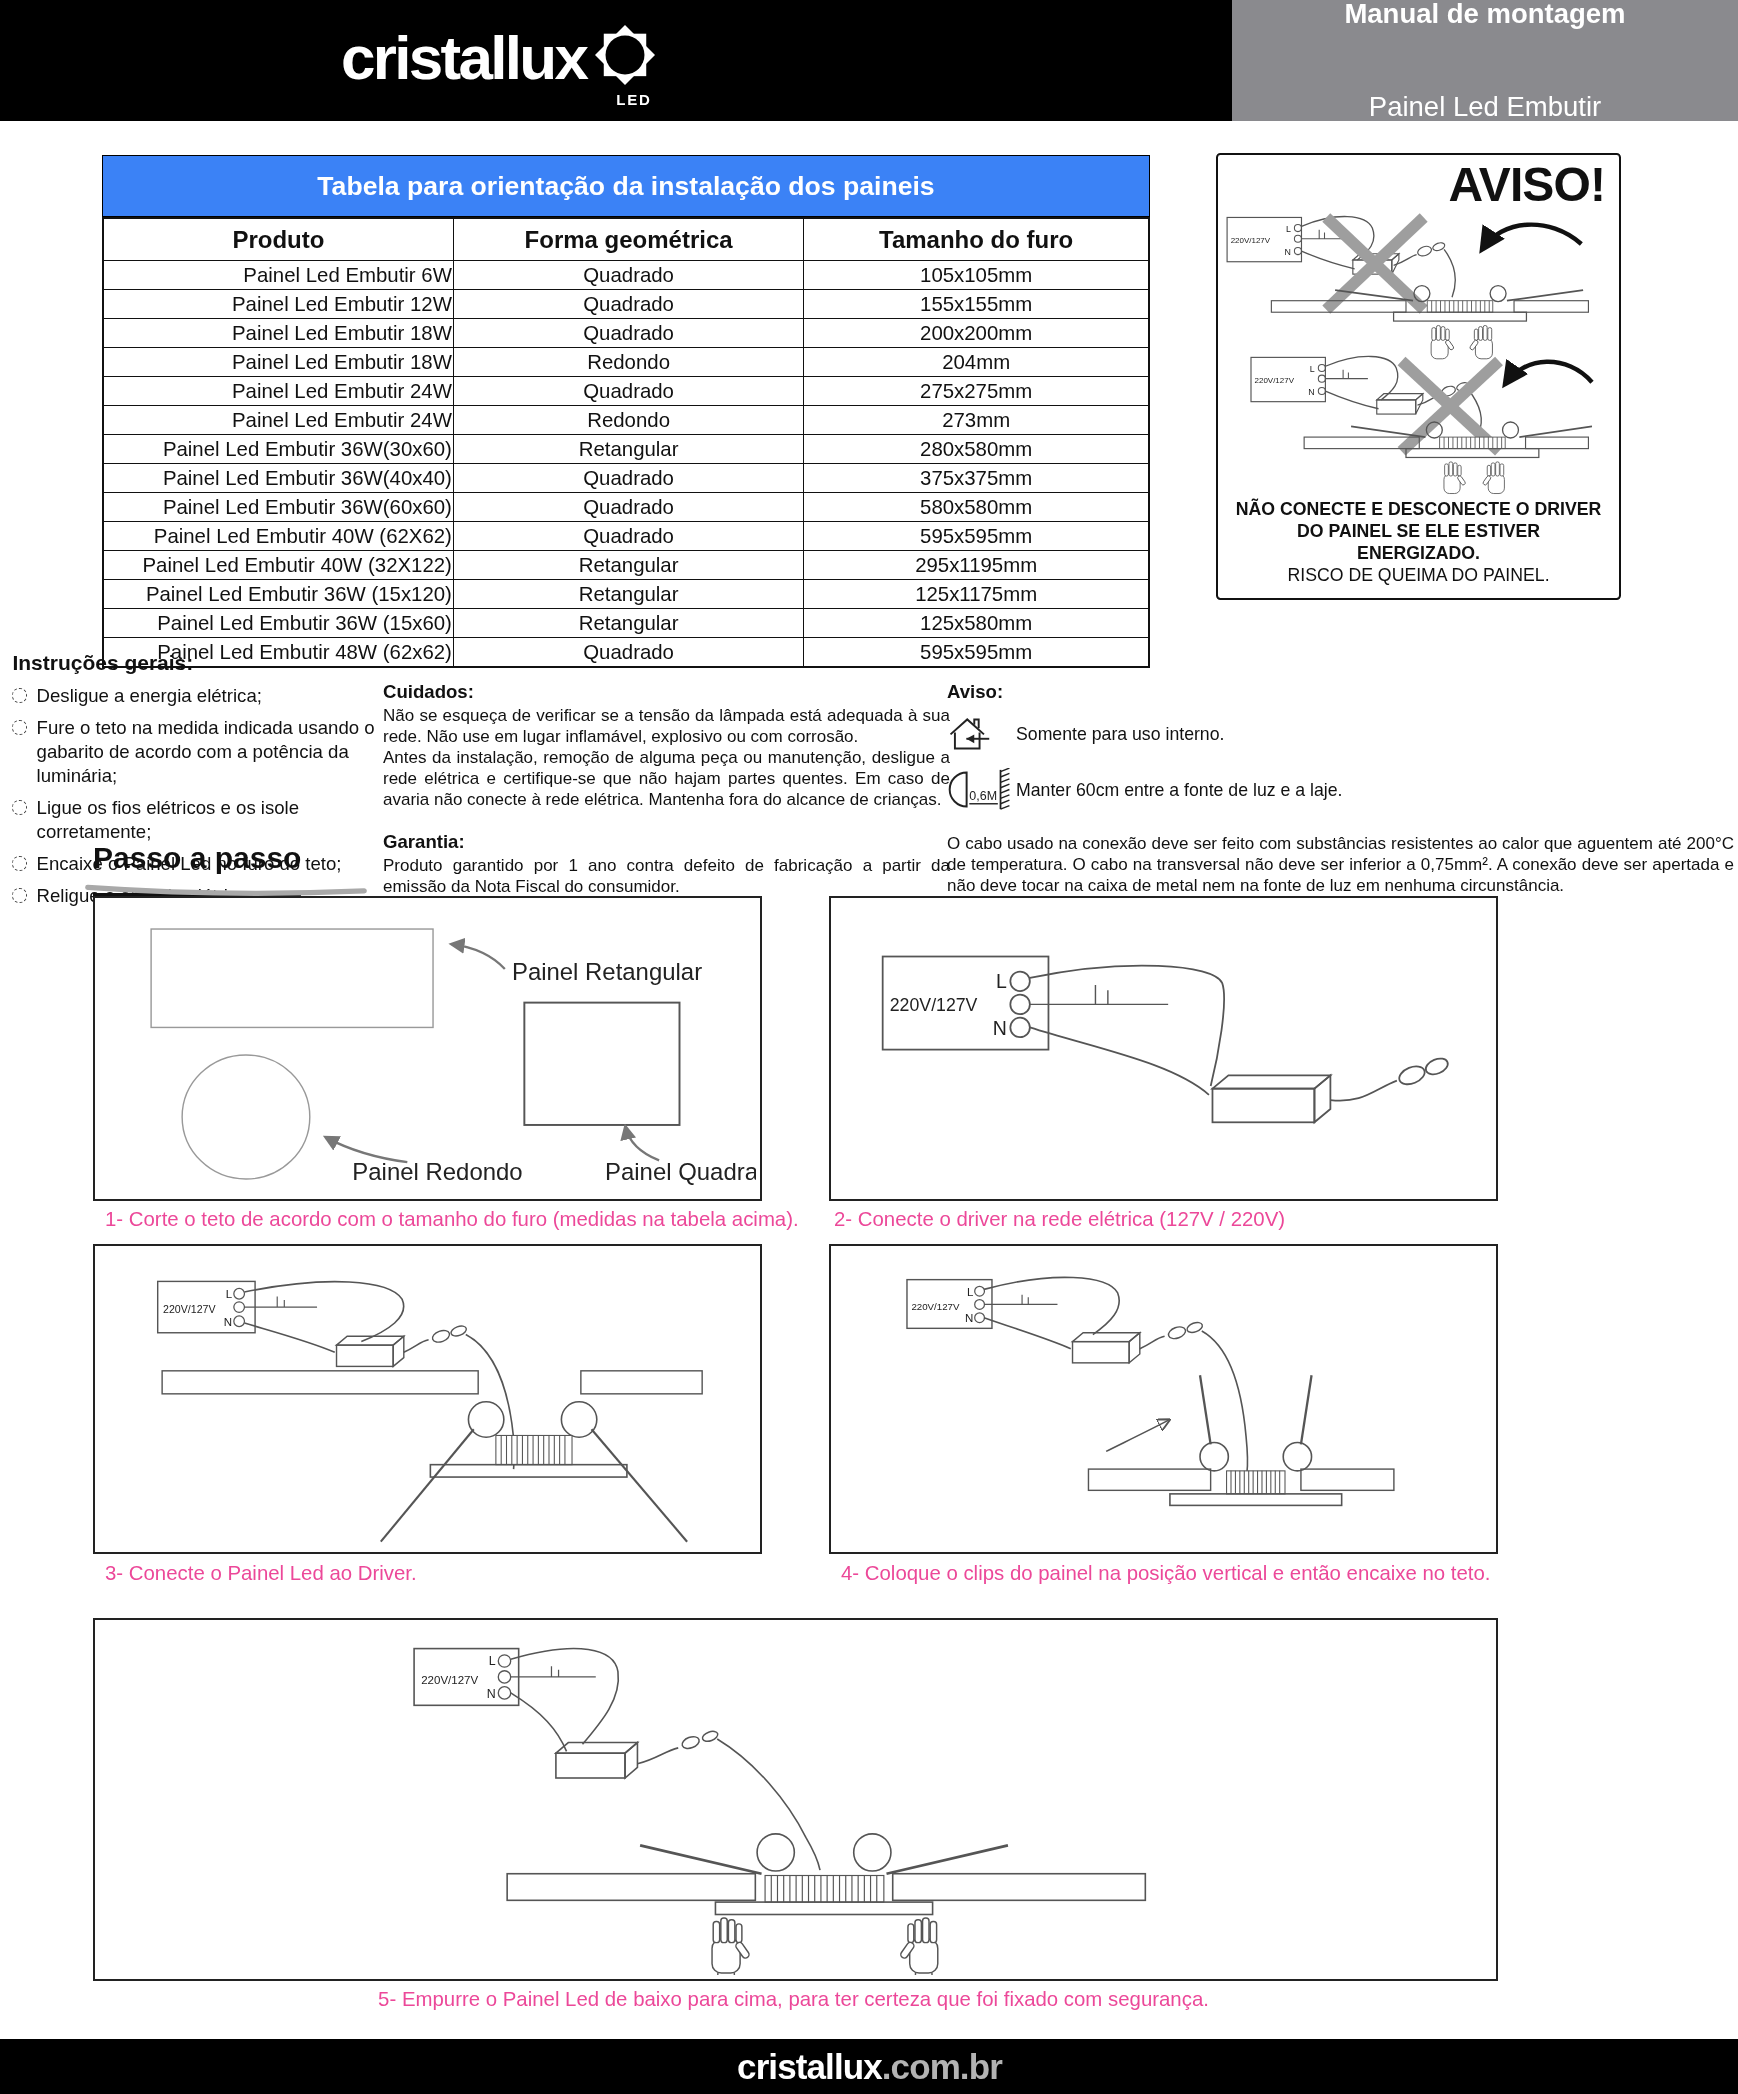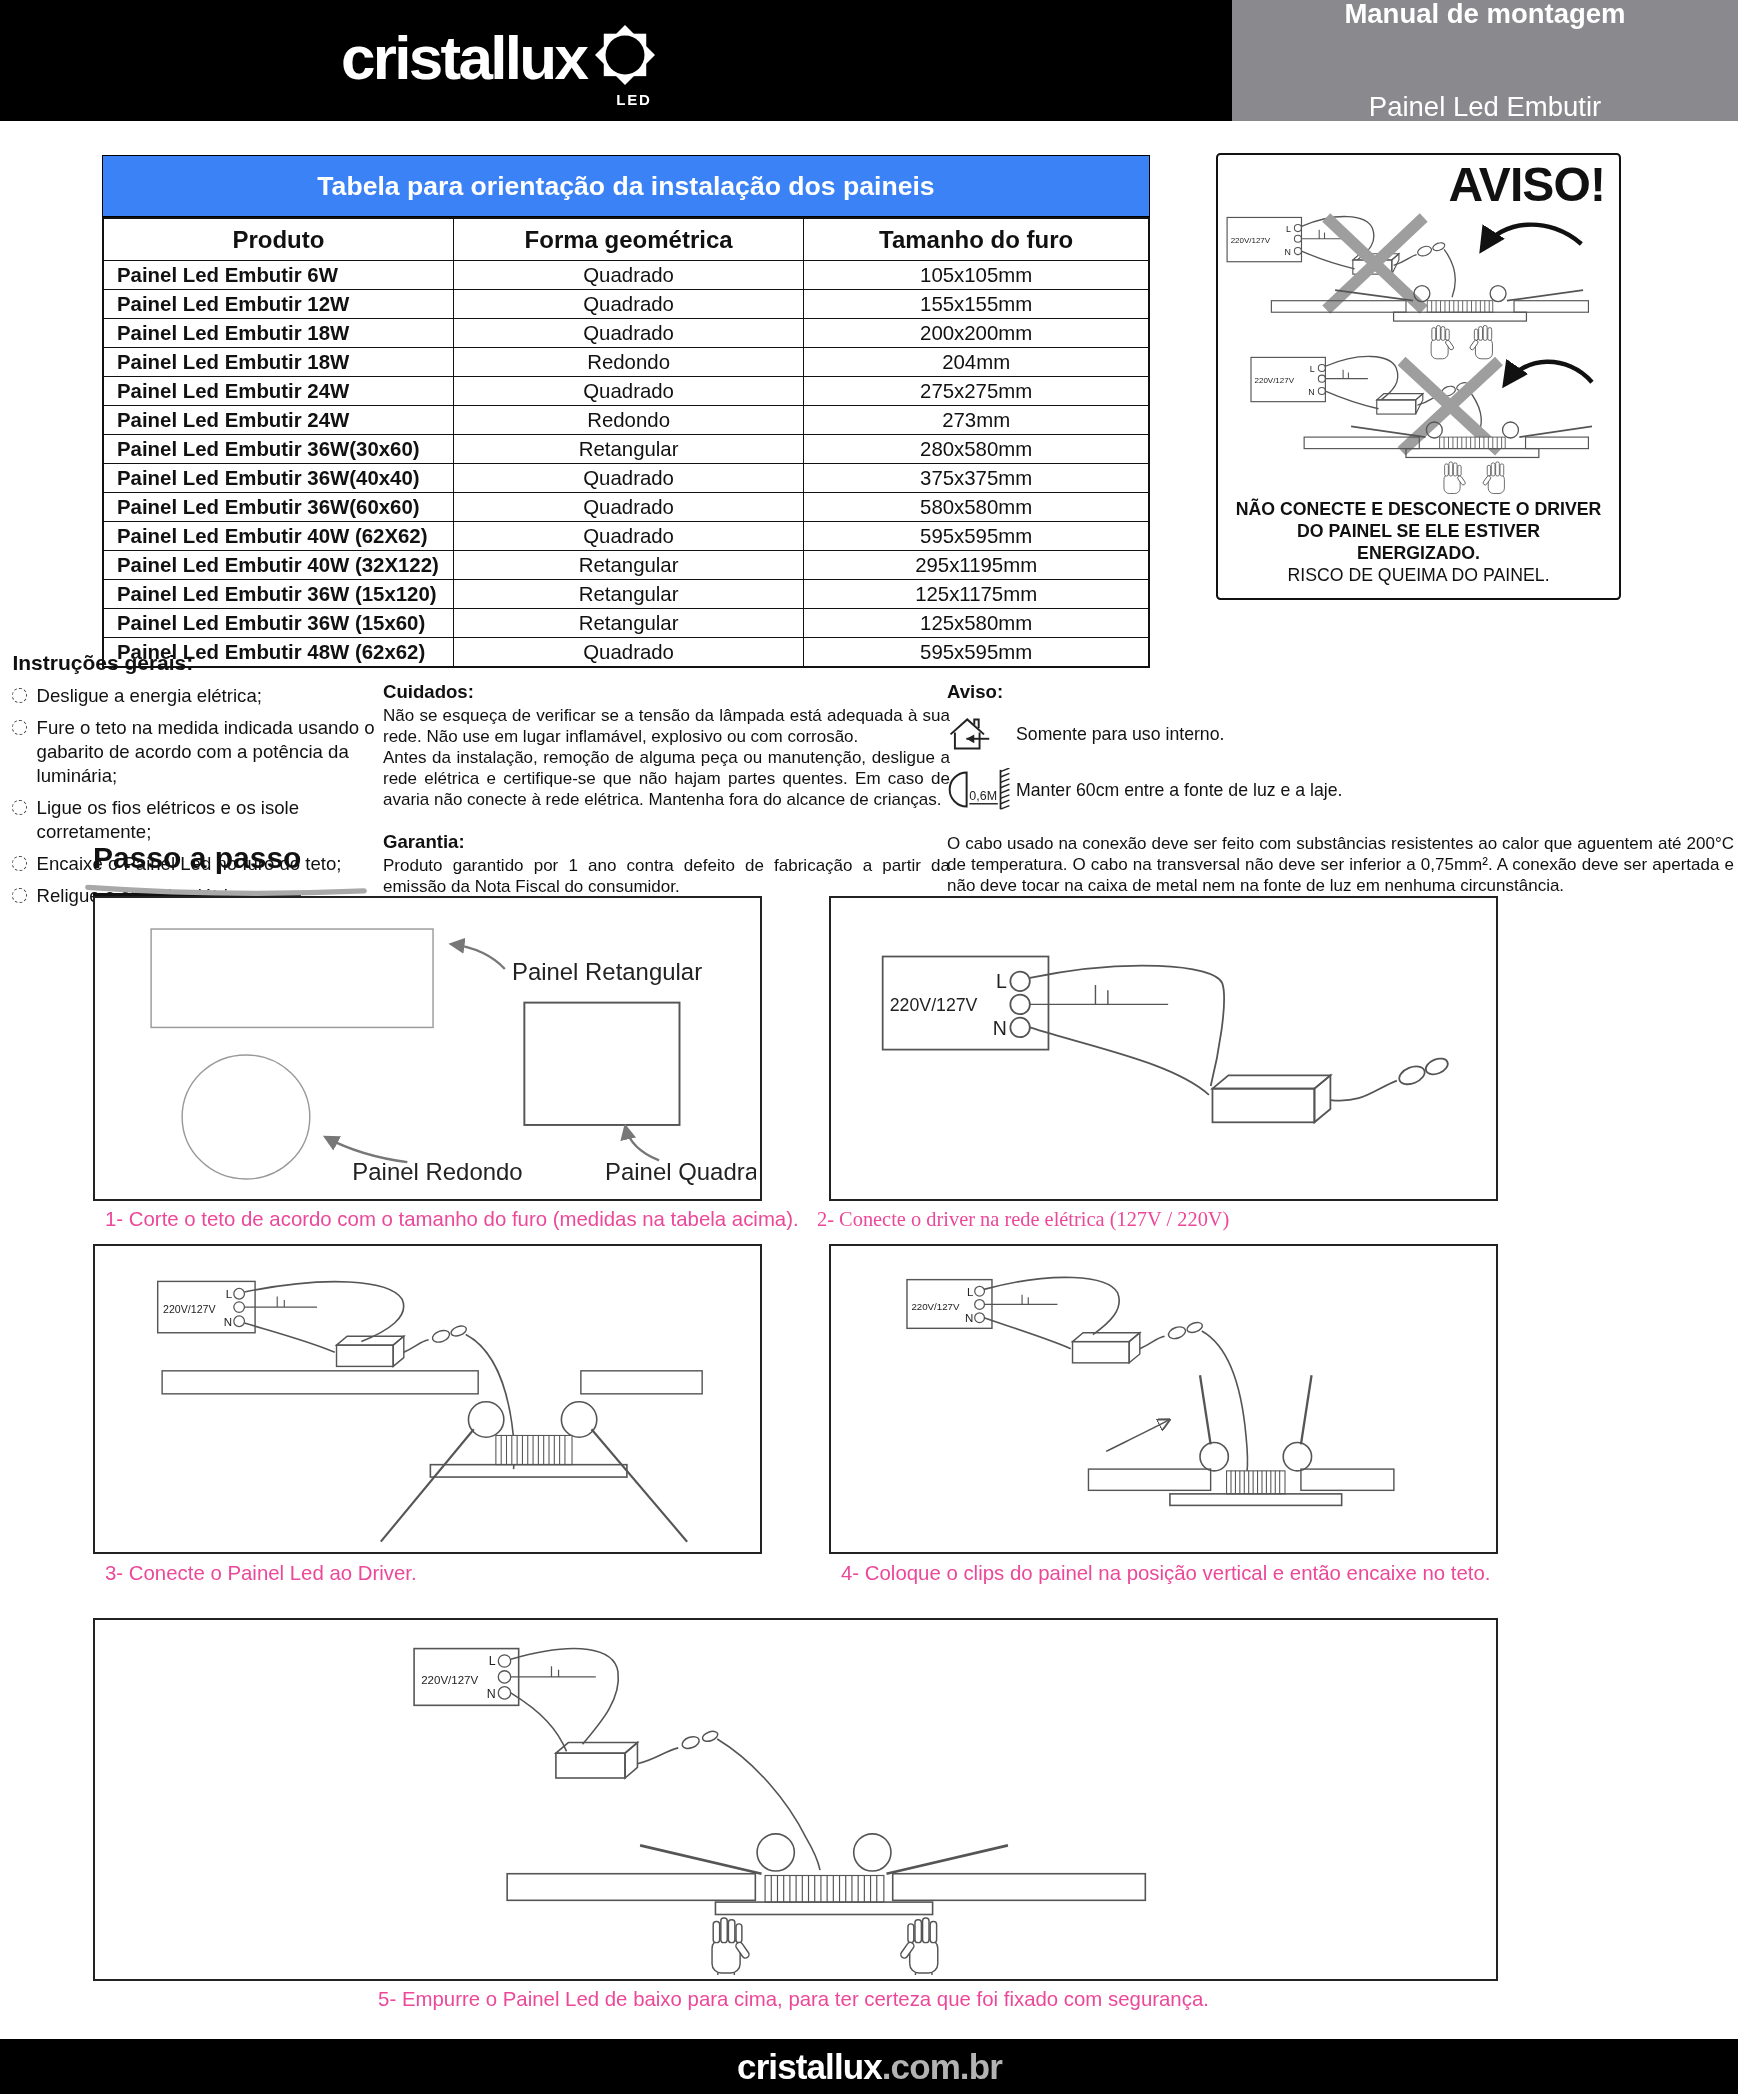--- a/index.html
+++ b/index.html
@@ -16,21 +16,21 @@
   .header-tag .t1{color:#fff;font-size:27.5px;font-weight:bold;}
   .header-tag .t2{color:#fff;font-size:27.5px;margin-top:12.4px;}
   
   .tblwrap{position:absolute;left:102px;top:155px;width:1048px;}
   .tbl-title{background:#3b82f6;color:#fff;height:60px;line-height:60px;text-align:center;
              font-size:26.6px;font-weight:bold;border:1.8px solid #000;}
   table.spec{width:100%;border-collapse:collapse;border:2.7px solid #111;}
   table.spec th{border:1.8px solid #111;height:39px;font-size:24px;font-weight:bold;}
   table.spec td{border:1.8px solid #111;border-top-width:1.3px;border-bottom-width:1.3px;
                 height:26px;font-size:20.4px;text-align:center;}
-  table.spec td.prod{text-align:left;padding-left:13px;font-weight:bold;}
+  table.spec td.prod{text-align:right;padding-left:13px;}
   
   .aviso-box{position:absolute;left:1216px;top:153px;width:401px;height:443px;
              border:2.7px solid #111;border-radius:4.4px;background:#fff;}
   .aviso-title{position:absolute;right:14px;top:1.8px;font-size:48px;font-weight:bold;letter-spacing:-0.9px;}
   .aviso-art{position:absolute;left:1.8px;top:50px;}
   .aviso-warn{position:absolute;left:0;bottom:10.6px;width:100%;text-align:center;}
   .aviso-warn .b{font-weight:bold;font-size:17.7px;line-height:22px;width:92%;margin:0 auto;}
   .aviso-warn .r{font-size:17.7px;line-height:23px;}
   
   .col-instr{position:absolute;left:12.4px;top:651px;width:394px;}
@@ -407,21 +407,21 @@
       <g>
         <rect x="430" y="215" width="115" height="38" class="ln" stroke-width="2" fill="#fff"></rect>
         <polygon points="430,215 448,200 563,200 545,215" class="ln" stroke-width="2" fill="#fff"></polygon>
         <polygon points="545,215 563,200 563,238 545,253" class="ln" stroke-width="2" fill="#fff"></polygon>
       </g>
       <path d="M563 228 C 600 232 612 216 638 206" class="ln" stroke-width="2"></path>
       <ellipse cx="655" cy="200" rx="15" ry="9" class="ln" stroke-width="2" transform="rotate(-22 655 200)"></ellipse>
       <ellipse cx="683" cy="190" rx="13" ry="8" class="ln" stroke-width="2" transform="rotate(-22 683 190)"></ellipse>
     </svg>
   </div>
-  <div class="caption" style="left:817px;top:1208px;font-family:Liberation Serif, serif;">2- Conecte o driver na rede elétrica (127V / 220V)</div>
+  <div class="caption" style="left:834px;top:1208px;">2- Conecte o driver na rede elétrica (127V / 220V)</div>
 
   <div class="stepbox" style="left:93px;top:1244px;width:665px;height:306px;">
     <svg width="661" height="301" viewBox="0 0 745 340">
       <defs>
         <pattern id="h3" width="30" height="30" patternUnits="userSpaceOnUse">
           <path d="M0 30 L30 0" stroke="#555" stroke-width="1.4"></path>
         </pattern>
       </defs>
       <rect x="70" y="40" width="110" height="58" class="ln" stroke-width="1.6"></rect>
       <text x="76" y="76" font-size="12">220V/127V</text>

